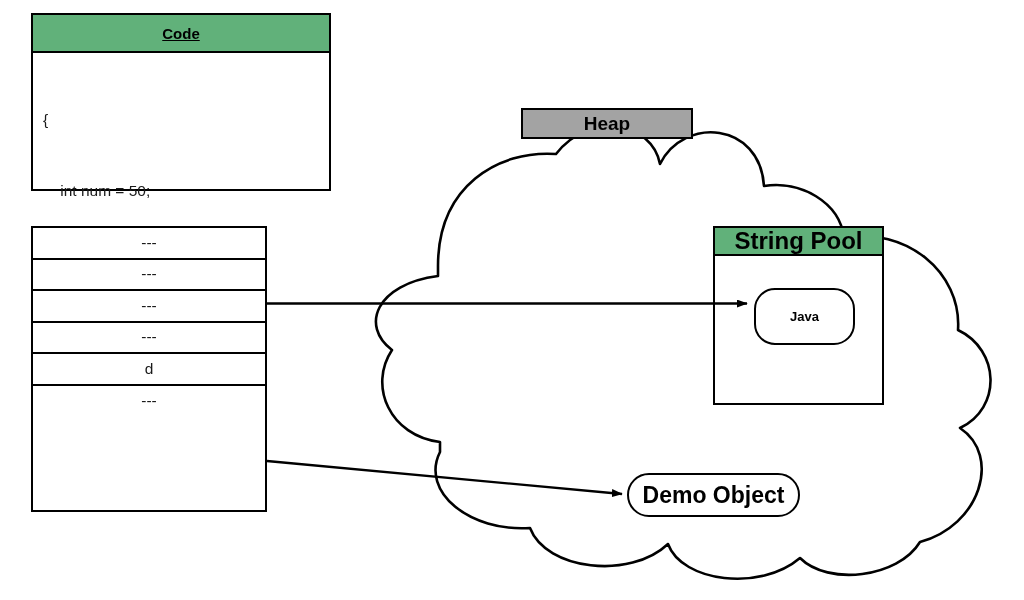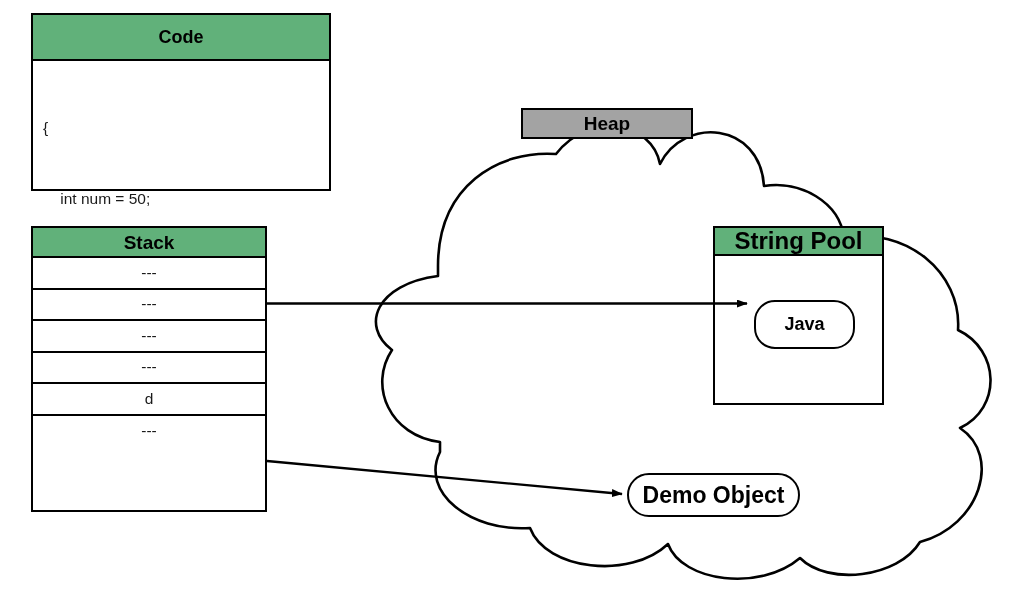--- a/index.html
+++ b/index.html
@@ -49,22 +49,23 @@
   }
 
   
   #code-box {
     left: 31px;
     top: 13px;
     width: 300px;
     height: 178px;
   }
   #code-box .panel-head {
-    height: 46px;
-    font-size: 18px;
+    height: 38px;
+    font-size: 15px;
+    text-decoration: underline;
   }
   .code-body {
     padding: 8px 10px 0 10px;
     font-size: 15.5px;
     color: #1a1a1a;
     line-height: 1.52;
     white-space: pre;
   }
   .code-line { white-space: pre; }
 
@@ -135,25 +136,25 @@
     background: #ffffff;
     display: flex;
     align-items: center;
     justify-content: center;
     font-weight: bold;
     color: #000000;
     z-index: 4;
   }
   #java-pill {
     left: 39px;
-    top: 44px;
+    top: 32px;
     width: 101px;
-    height: 49px;
+    height: 57px;
     border-radius: 21px;
-    font-size: 18px;
+    font-size: 13px;
   }
   #demo-pill {
     left: 627px;
     top: 473px;
     width: 173px;
     height: 44px;
     border-radius: 23px;
     font-size: 23px;
   }
 </style>
@@ -186,21 +187,20 @@
     <div class="code-body">
       <div class="code-line">{</div>
       <div class="code-line">    int num = 50;</div>
       <div class="code-line">    String name = "Java";</div>
       <div class="code-line">    Demo d = new Demo();</div>
       <div class="code-line">}</div>
     </div>
   </div>
 
   <div class="panel" id="stack-box">
-    <div class="panel-head">Stack</div>
     <div class="stack-row">---</div>
     <div class="stack-row">---</div>
     <div class="stack-row">---</div>
     <div class="stack-row">---</div>
     <div class="stack-row">d</div>
     <div class="stack-row">---</div>
   </div>
 
   <div id="heap-label">Heap</div>
 

